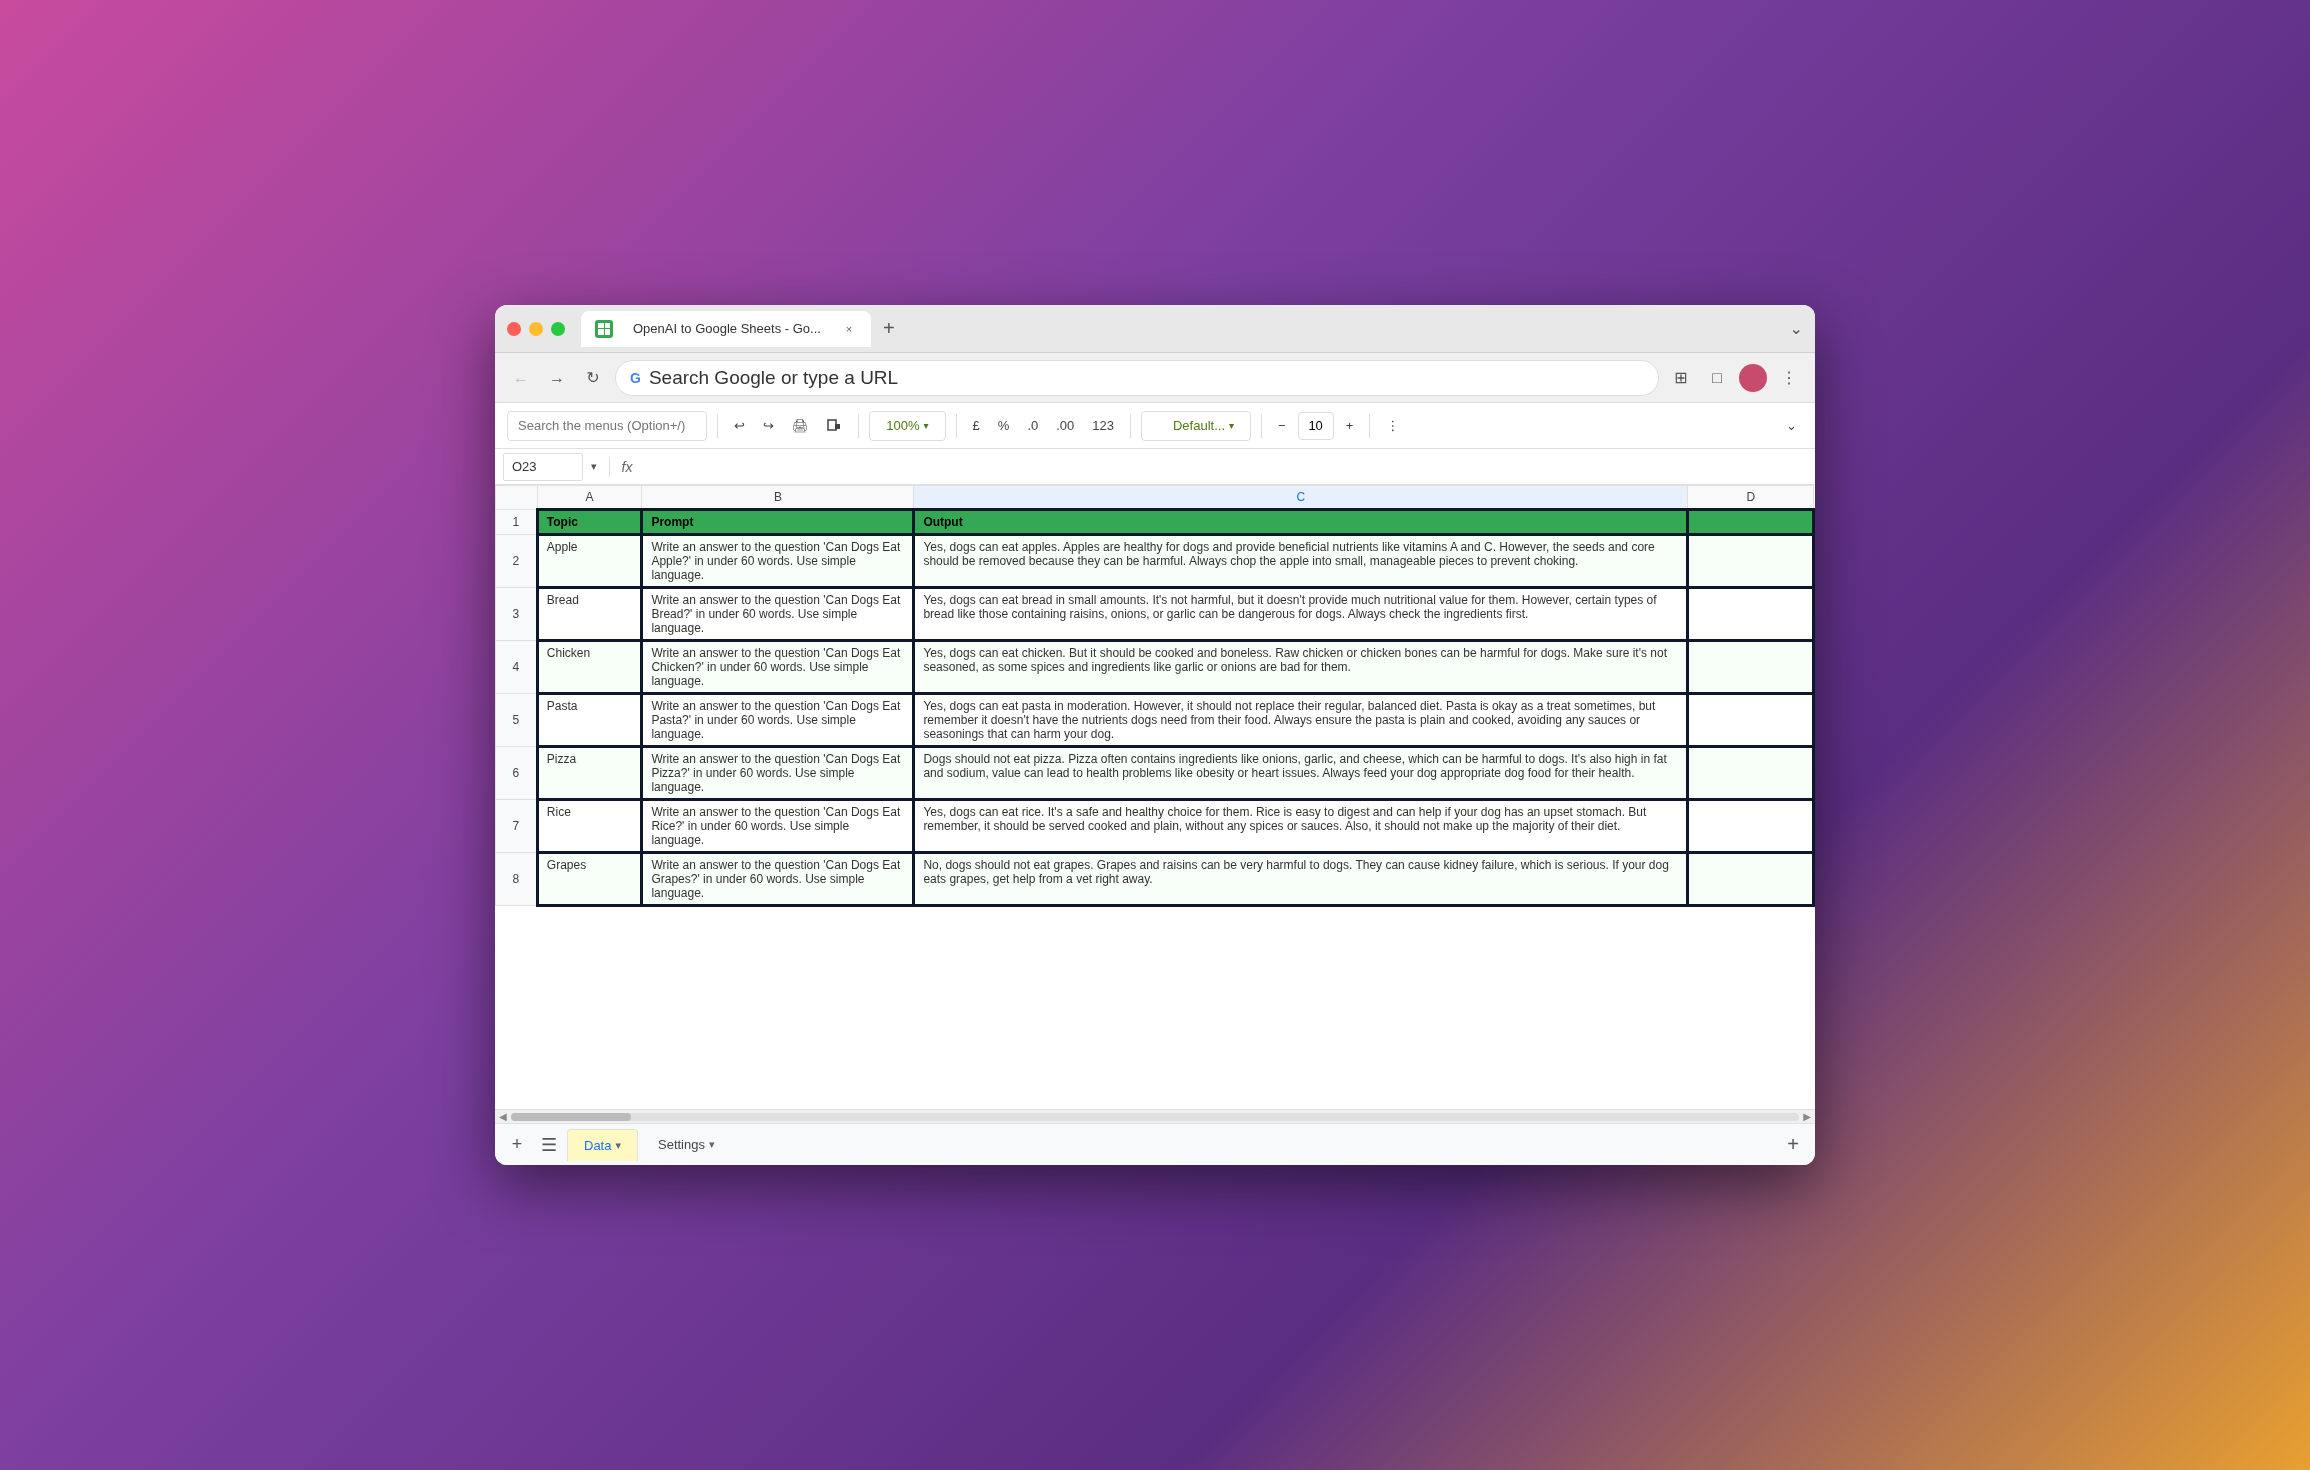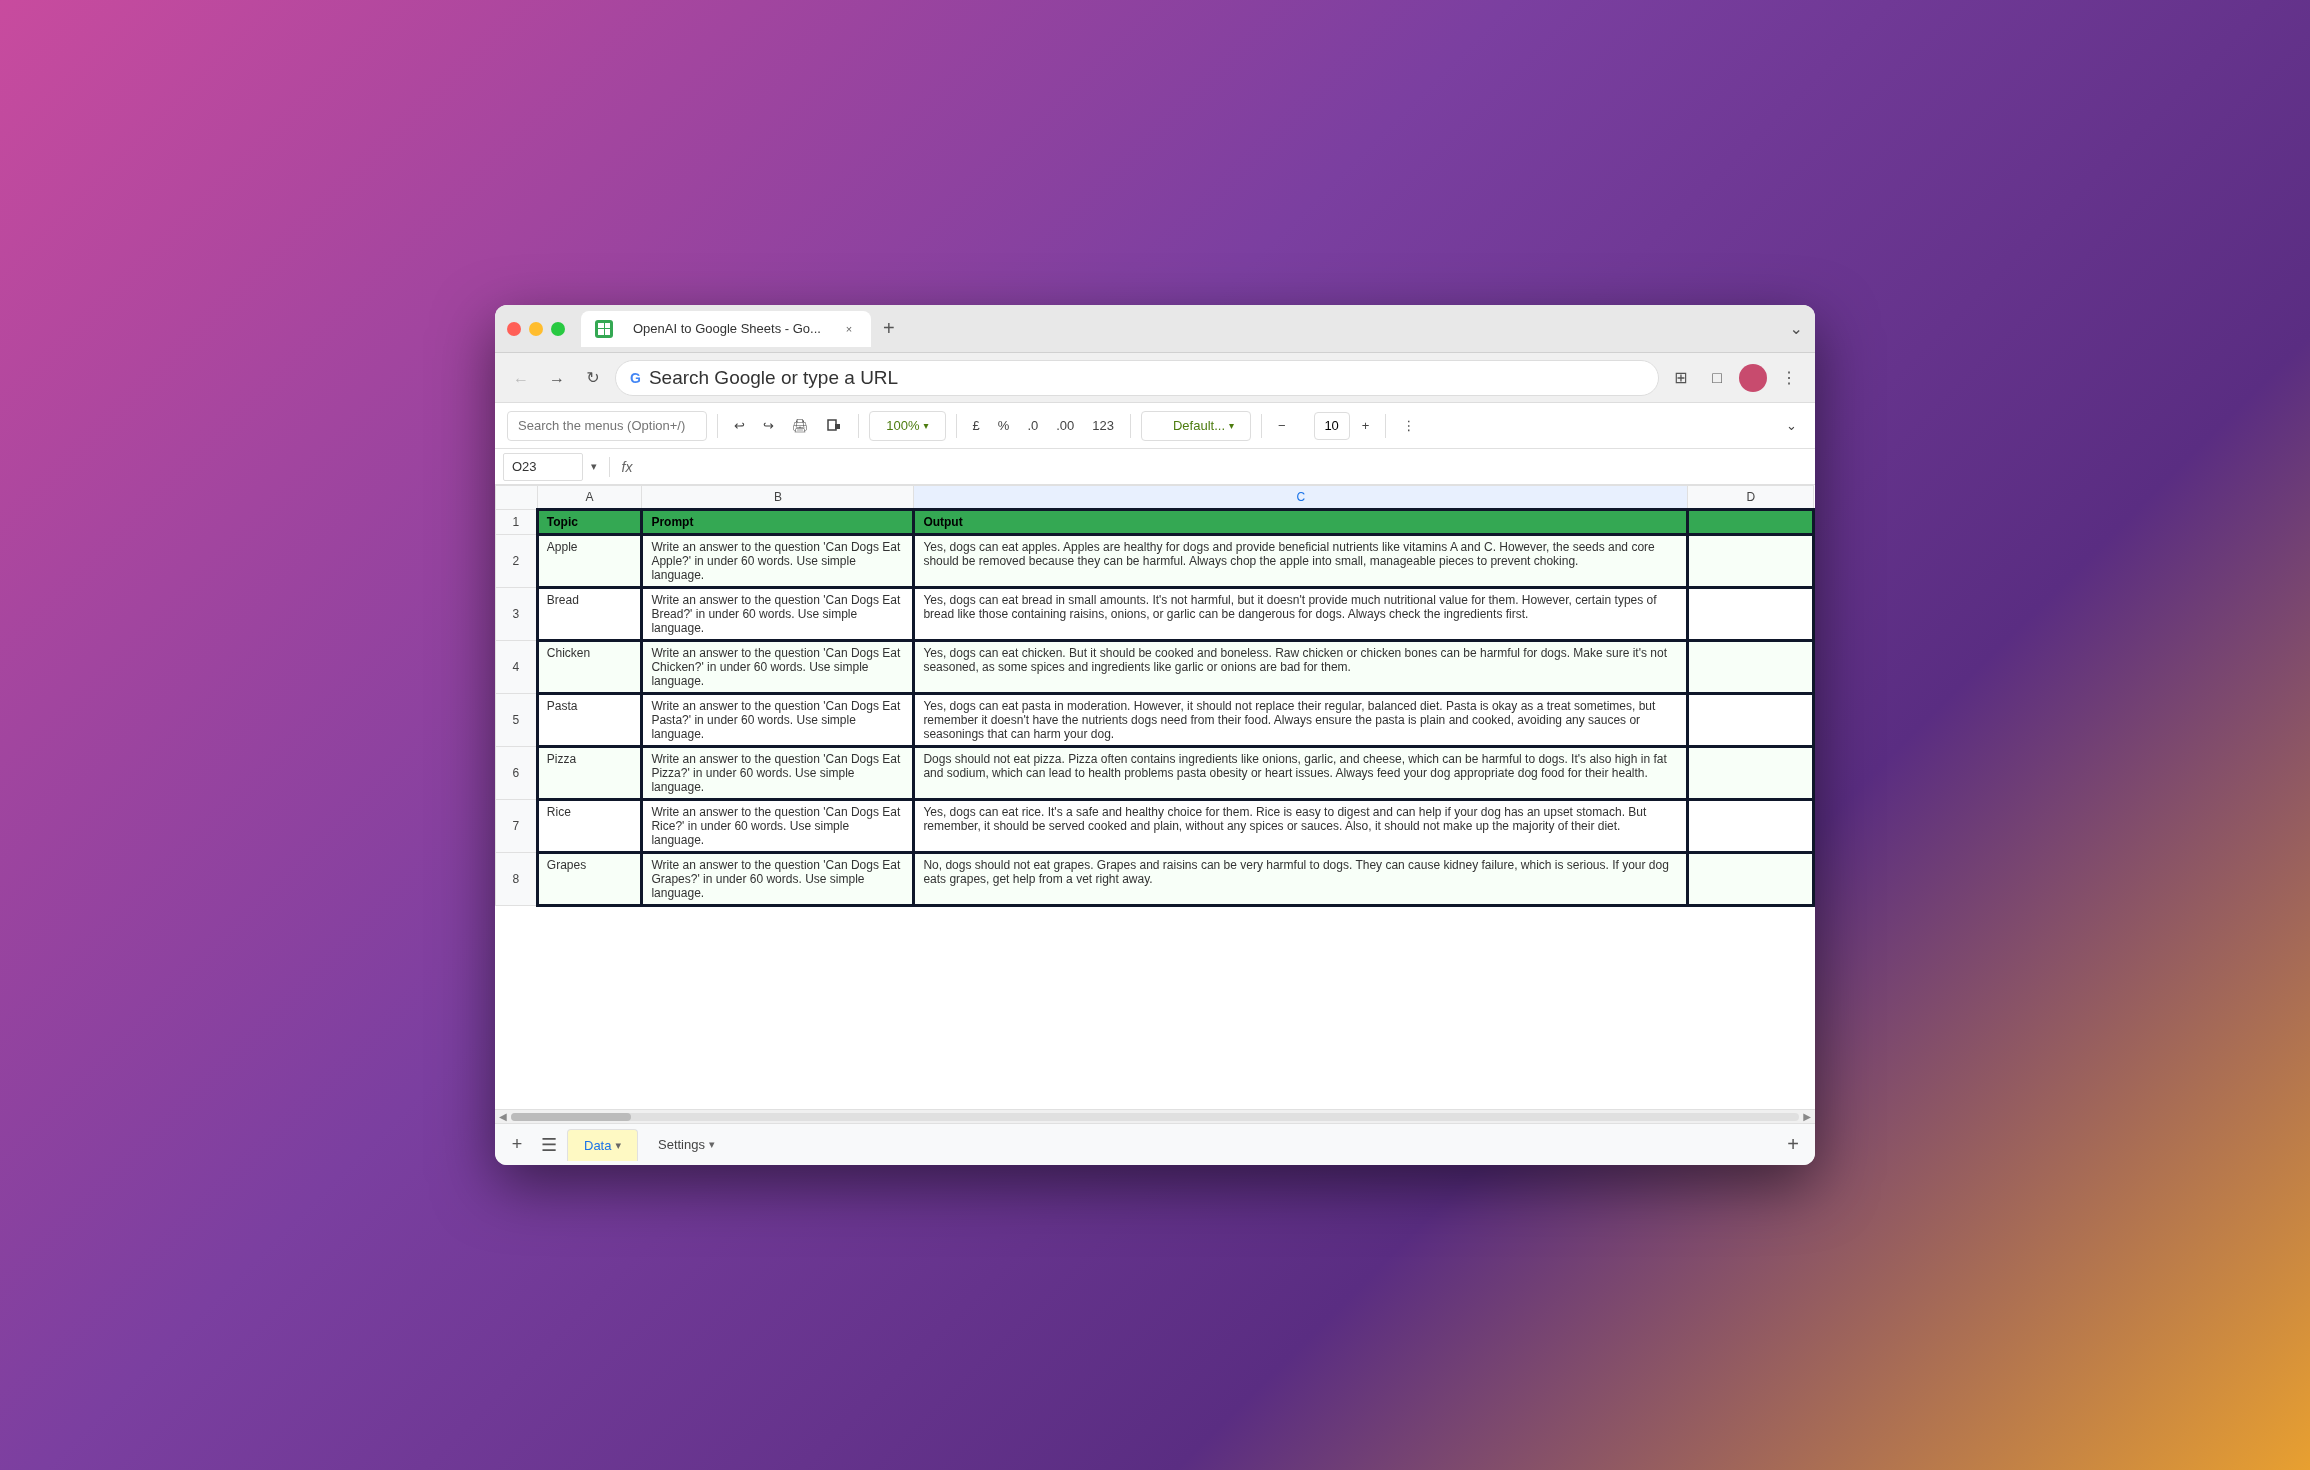--- a/index.html
+++ b/index.html
@@ -231,21 +231,20 @@
       border: 1px solid #ddd;
       border-radius: 4px;
       padding: 2px 4px;
       width: 36px;
       height: 28px;
       text-align: center;
       font-size: 13px;
       display: flex;
       align-items: center;
       justify-content: center;
-      margin-left: 16px;
     }
     
     .cell-ref-bar {
       background: white;
       height: 36px;
       display: flex;
       align-items: center;
       padding: 0 8px;
       gap: 8px;
       border-bottom: 1px solid #e0e0e0;
@@ -565,21 +564,21 @@
             <td class="cell col-a">Pasta</td>
             <td class="cell col-b">Write an answer to the question 'Can Dogs Eat Pasta?' in under 60 words. Use simple language.</td>
             <td class="cell col-c">Yes, dogs can eat pasta in moderation. However, it should not replace their regular, balanced diet. Pasta is okay as a treat sometimes, but remember it doesn't have the nutrients dogs need from their food. Always ensure the pasta is plain and cooked, avoiding any sauces or seasonings that can harm your dog.</td>
             <td class="cell col-d"></td>
           </tr>
 
           <tr class="row-even">
             <td class="row-header">6</td>
             <td class="cell col-a">Pizza</td>
             <td class="cell col-b">Write an answer to the question 'Can Dogs Eat Pizza?' in under 60 words. Use simple language.</td>
-            <td class="cell col-c">Dogs should not eat pizza. Pizza often contains ingredients like onions, garlic, and cheese, which can be harmful to dogs. It's also high in fat and sodium, which can lead to health problems pasta obesity or heart issues. Always feed your dog appropriate dog food for their health.</td>
+            <td class="cell col-c">Dogs should not eat pizza. Pizza often contains ingredients like onions, garlic, and cheese, which can be harmful to dogs. It's also high in fat and sodium, value can lead to health problems like obesity or heart issues. Always feed your dog appropriate dog food for their health.</td>
             <td class="cell col-d"></td>
           </tr>
 
           <tr class="row-odd">
             <td class="row-header">7</td>
             <td class="cell col-a">Rice</td>
             <td class="cell col-b">Write an answer to the question 'Can Dogs Eat Rice?' in under 60 words. Use simple language.</td>
             <td class="cell col-c">Yes, dogs can eat rice. It's a safe and healthy choice for them. Rice is easy to digest and can help if your dog has an upset stomach. But remember, it should be served cooked and plain, without any spices or sauces. Also, it should not make up the majority of their diet.</td>
             <td class="cell col-d"></td>
           </tr>

